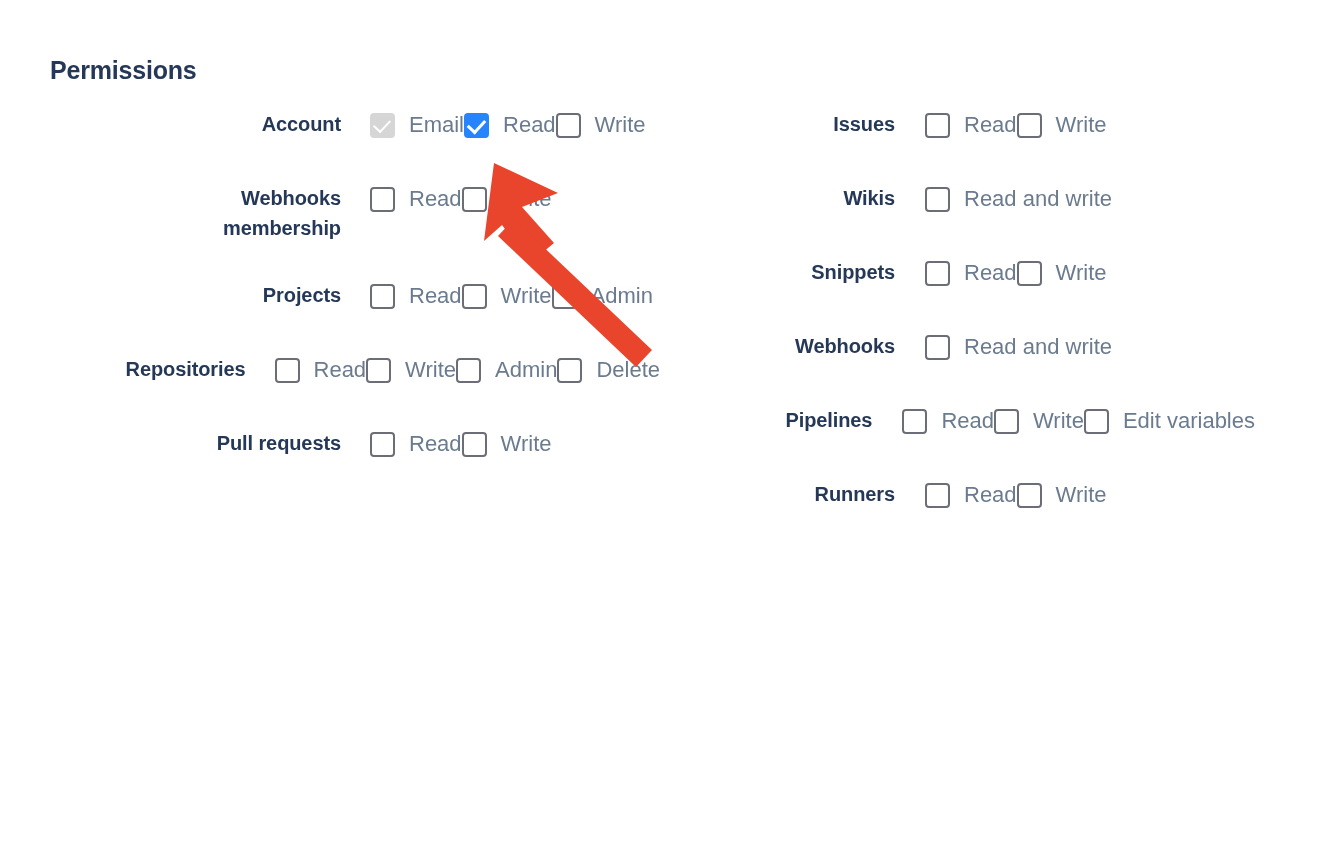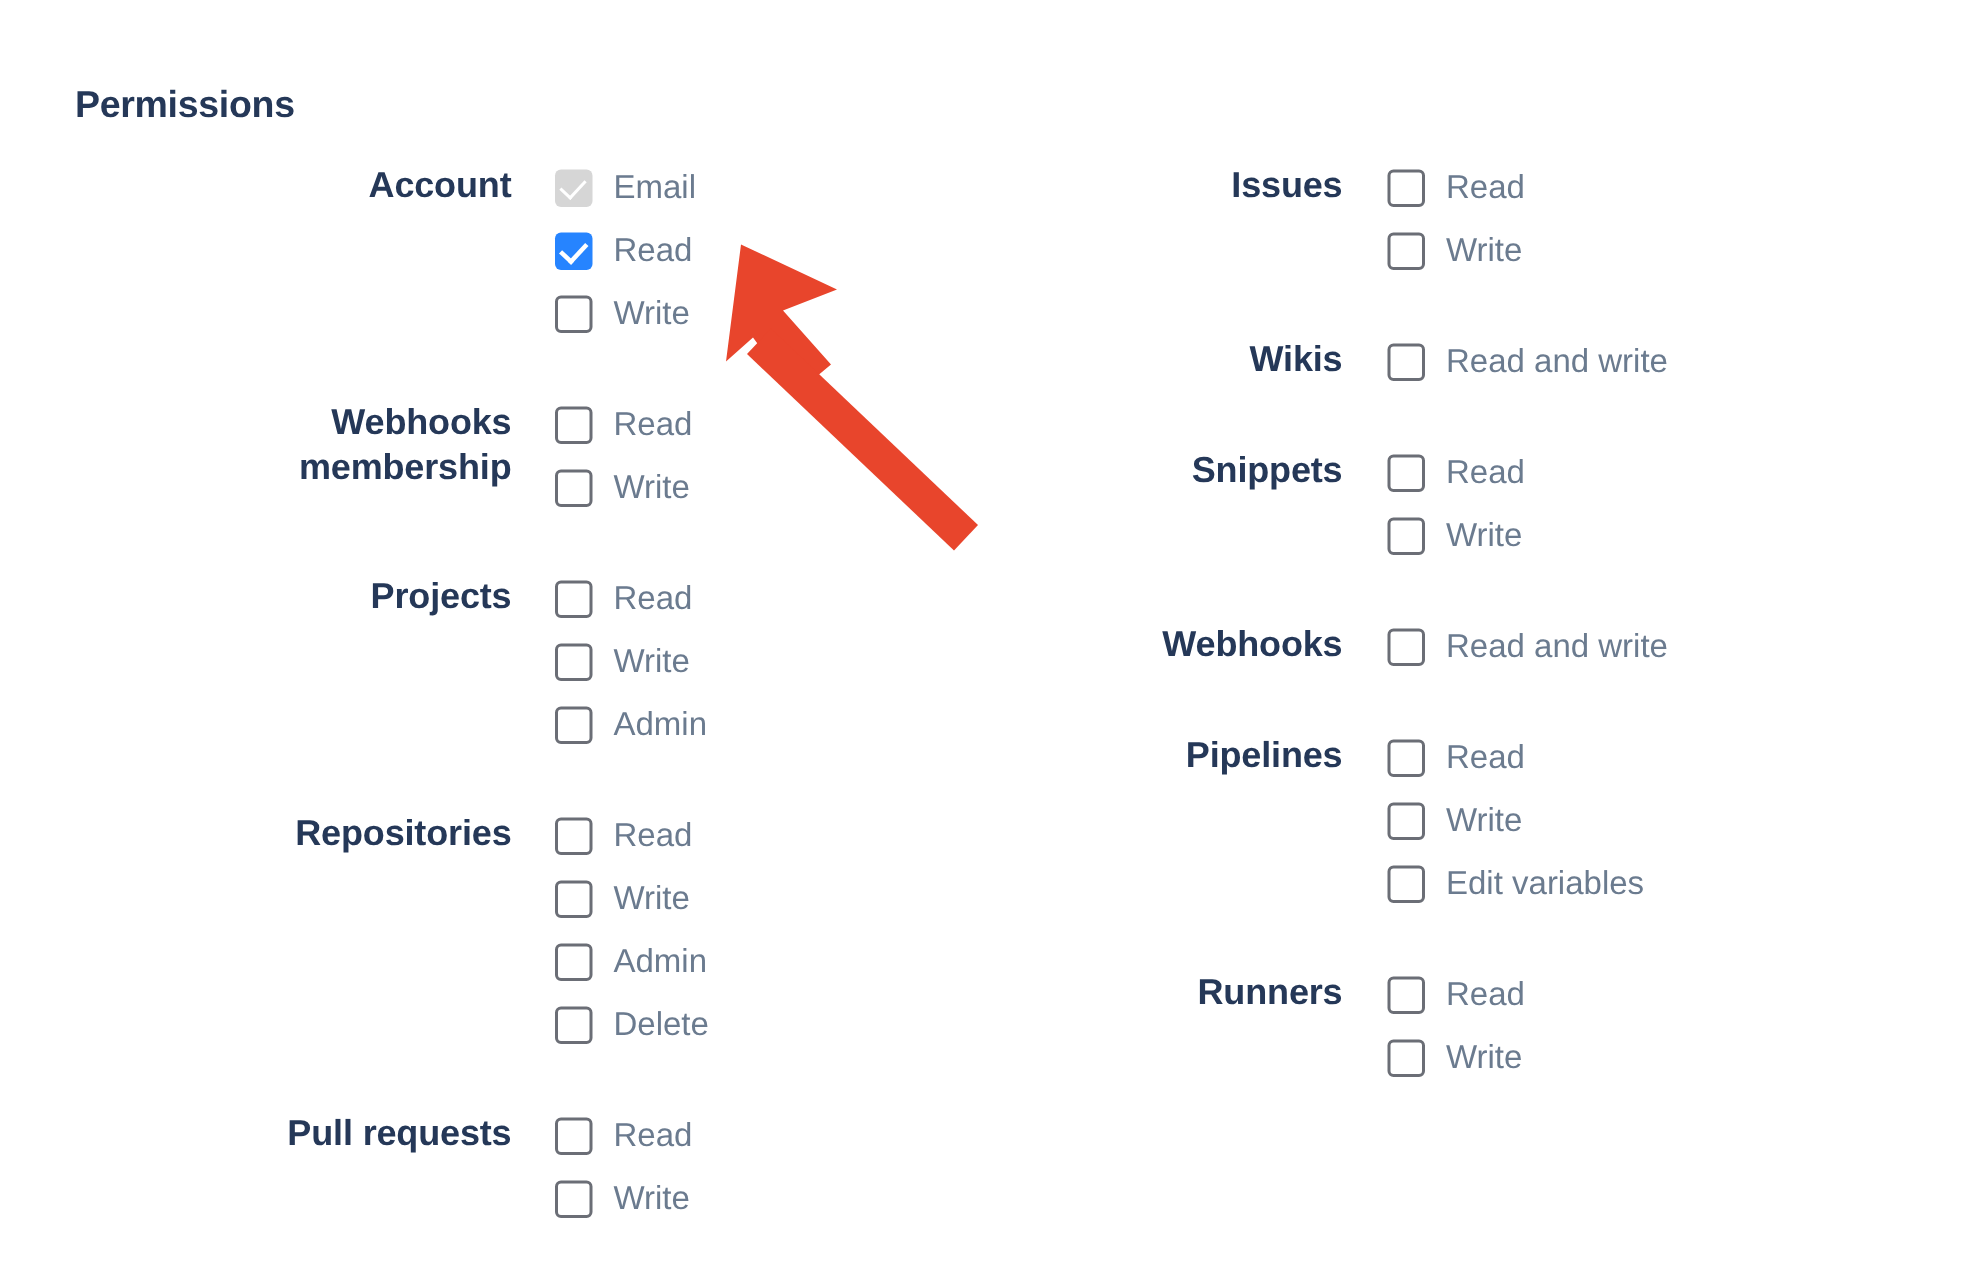--- a/index.html
+++ b/index.html
@@ -40,35 +40,35 @@
   .perm-column.left  { left: 0px;   width: 660px; }
   .perm-column.right { left: 555px; width: 700px; }
 
   .perm-group {
     display: flex;
     align-items: flex-start;
     margin-bottom: 32px;
   }
 
   .group-label {
-    font-size: 24px;
+    font-size: 20px;
     font-weight: bold;
     color: #253858;
     text-align: right;
     line-height: 30px;
     padding-top: 5px;
     letter-spacing: -0.1px;
     white-space: pre-line;
   }
   .left .group-label  { width: 341px; }
   .right .group-label { width: 340px; }
 
   .group-options {
     display: flex;
-    flex-direction: column;
+    flex-direction: row;
   }
   .left .group-options  { margin-left: 29px; }
   .right .group-options { margin-left: 30px; }
 
   .option-row {
     display: flex;
     align-items: center;
     height: 42px;
   }
 

